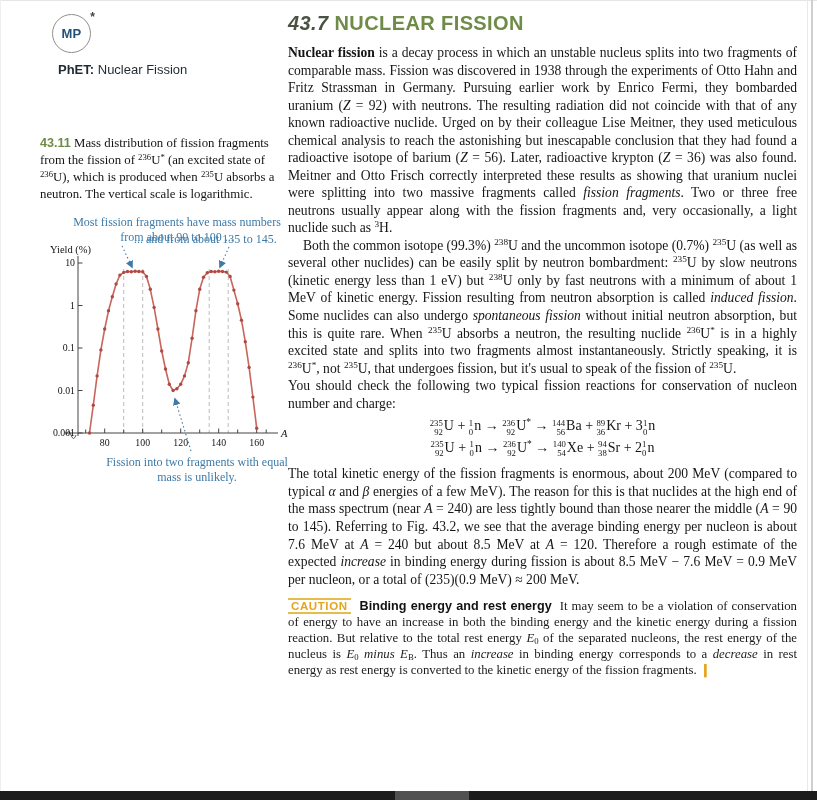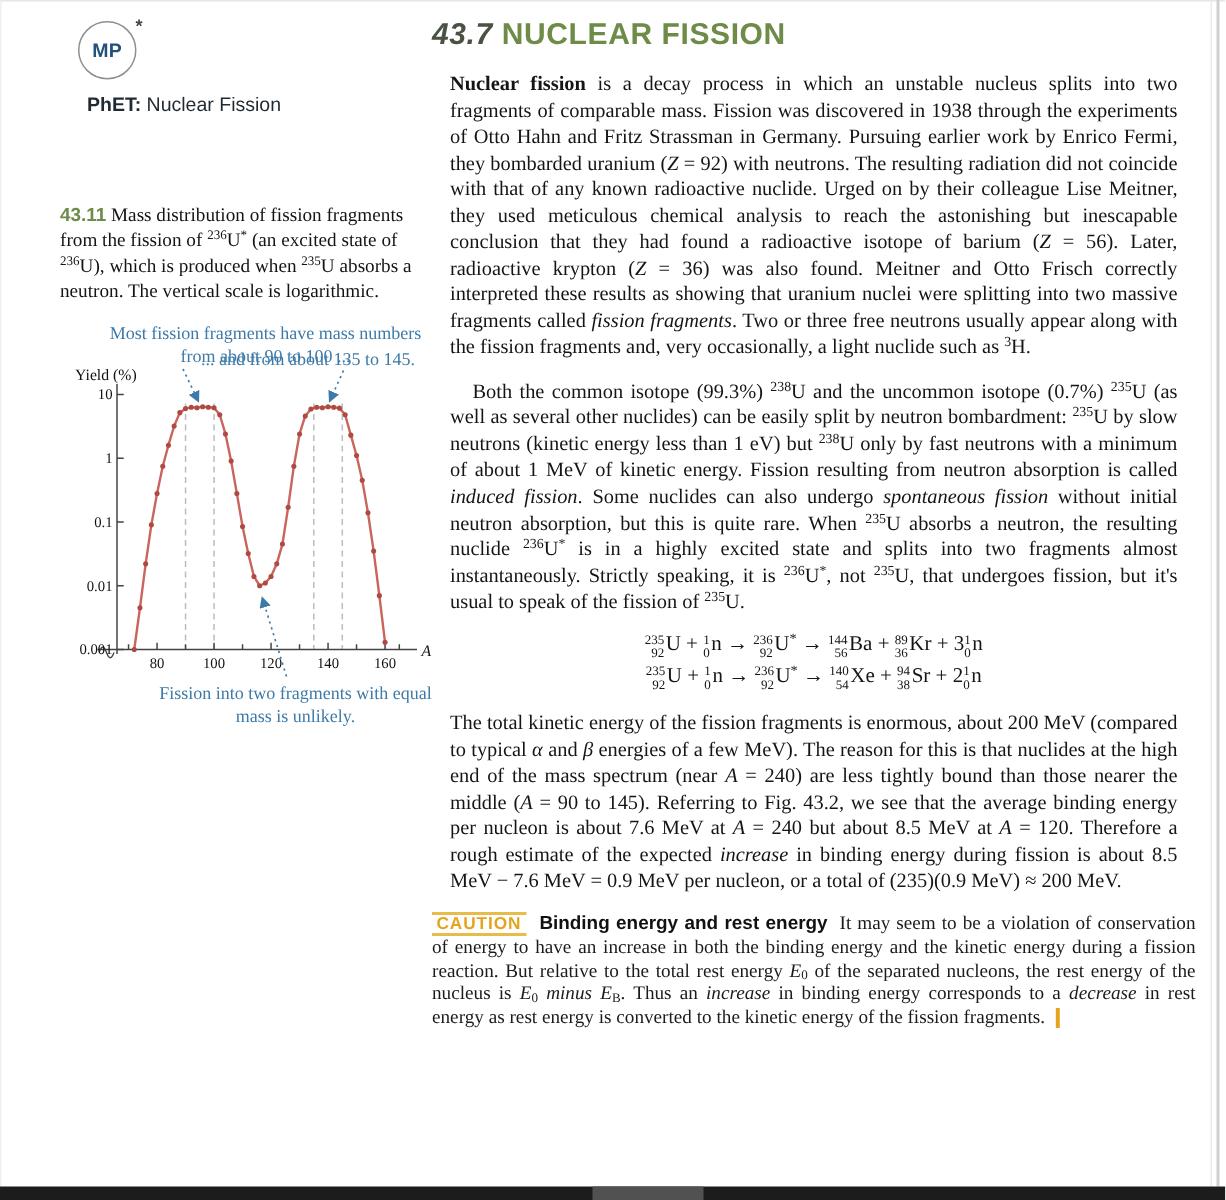--- a/index.html
+++ b/index.html
@@ -32,21 +32,21 @@
   .ann1{top:0;left:32px;width:214px;text-align:center;}
   .ann2{top:17px;left:96px;width:162px;text-align:left;}
   .ann3{top:240px;left:62px;width:194px;text-align:center;}
   .fig-svg{position:absolute;top:28px;left:0;width:250px;height:235px;}
 
   
   .main{position:absolute;left:288px;top:12px;width:509px;}
   h1{margin:0 0 9px 0;font:bold 20px "Liberation Sans",sans-serif;letter-spacing:0.4px;}
   h1 .secnum{color:#4a5244;margin-right:6px;font-style:italic;}
   h1 .sectitle{color:#6e8b47;}
-  p.body{margin:12px;font-size:13.6px;line-height:1.29;text-align:justify;color:#151515;}
+  p.body{margin:0;font-size:13.6px;line-height:1.29;text-align:justify;color:#151515;}
   p.indent{text-indent:15px;}
   h2{margin:8px 0 5px 0;font:bold 16.5px "Liberation Sans",sans-serif;color:#2e4f5e;letter-spacing:0.2px;}
   .equations{margin:6px 0 7px 0;text-align:center;font-size:14px;color:#151515;}
   .eq{margin:3px 0;}
   .nuc{display:inline-block;text-align:right;font-size:0.62em;line-height:1.05;
        vertical-align:-0.52em;margin-right:1px;}
   .nuc span{display:block;}
   .caution{margin-top:11px;font:12.8px/1.24 "Liberation Serif",serif;color:#1b1b1b;text-align:justify;}
   .caution-label{font:bold 11.5px "Liberation Sans",sans-serif;color:#e4a41e;
                  border-top:2px solid #e8bc4a;border-bottom:2px solid #e8bc4a;
@@ -169,20 +169,21 @@
       <div class="ann ann3">Fission into two fragments with equal mass is unlikely.</div>
     </div>
   </div>
 
   <div class="main">
     <h1><span class="secnum">43.7</span><span class="sectitle">NUCLEAR FISSION</span></h1>
 
     <p class="body"><b>Nuclear fission</b> is a decay process in which an unstable nucleus splits into two fragments of comparable mass. Fission was discovered in 1938 through the experiments of Otto Hahn and Fritz Strassman in Germany. Pursuing earlier work by Enrico Fermi, they bombarded uranium (<i>Z</i> = 92) with neutrons. The resulting radiation did not coincide with that of any known radioactive nuclide. Urged on by their colleague Lise Meitner, they used meticulous chemical analysis to reach the astonishing but inescapable conclusion that they had found a radioactive isotope of barium (<i>Z</i> = 56). Later, radioactive krypton (<i>Z</i> = 36) was also found. Meitner and Otto Frisch correctly interpreted these results as showing that uranium nuclei were splitting into two massive fragments called <i>fission fragments</i>. Two or three free neutrons usually appear along with the fission fragments and, very occasionally, a light nuclide such as <sup>3</sup>H.</p>
     <p class="body indent">Both the common isotope (99.3%) <sup>238</sup>U and the uncommon isotope (0.7%) <sup>235</sup>U (as well as several other nuclides) can be easily split by neutron bombardment: <sup>235</sup>U by slow neutrons (kinetic energy less than 1 eV) but <sup>238</sup>U only by fast neutrons with a minimum of about 1 MeV of kinetic energy. Fission resulting from neutron absorption is called <i>induced fission</i>. Some nuclides can also undergo <i>spontaneous fission</i> without initial neutron absorption, but this is quite rare. When <sup>235</sup>U absorbs a neutron, the resulting nuclide <sup>236</sup>U<sup>*</sup> is in a highly excited state and splits into two fragments almost instantaneously. Strictly speaking, it is <sup>236</sup>U<sup>*</sup>, not <sup>235</sup>U, that undergoes fission, but it's usual to speak of the fission of <sup>235</sup>U.</p>
 
+    <p class="body">You should check the following two typical fission reactions for conservation of nucleon number and charge:</p>
 
     <div class="equations">
       <div class="eq"><span class="nuc"><span>235</span><span>92</span></span>U + <span class="nuc"><span>1</span><span>0</span></span>n → <span class="nuc"><span>236</span><span>92</span></span>U<sup>*</sup> → <span class="nuc"><span>144</span><span>56</span></span>Ba + <span class="nuc"><span>89</span><span>36</span></span>Kr + 3<span class="nuc"><span>1</span><span>0</span></span>n</div>
       <div class="eq"><span class="nuc"><span>235</span><span>92</span></span>U + <span class="nuc"><span>1</span><span>0</span></span>n → <span class="nuc"><span>236</span><span>92</span></span>U<sup>*</sup> → <span class="nuc"><span>140</span><span>54</span></span>Xe + <span class="nuc"><span>94</span><span>38</span></span>Sr + 2<span class="nuc"><span>1</span><span>0</span></span>n</div>
     </div>
 
     <p class="body">The total kinetic energy of the fission fragments is enormous, about 200 MeV (compared to typical <i>α</i> and <i>β</i> energies of a few MeV). The reason for this is that nuclides at the high end of the mass spectrum (near <i>A</i> = 240) are less tightly bound than those nearer the middle (<i>A</i> = 90 to 145). Referring to Fig. 43.2, we see that the average binding energy per nucleon is about 7.6 MeV at <i>A</i> = 240 but about 8.5 MeV at <i>A</i> = 120. Therefore a rough estimate of the expected <i>increase</i> in binding energy during fission is about 8.5 MeV − 7.6 MeV = 0.9 MeV per nucleon, or a total of (235)(0.9 MeV) ≈ 200 MeV.</p>
 
     <div class="caution">
       <span class="caution-label">CAUTION</span>

